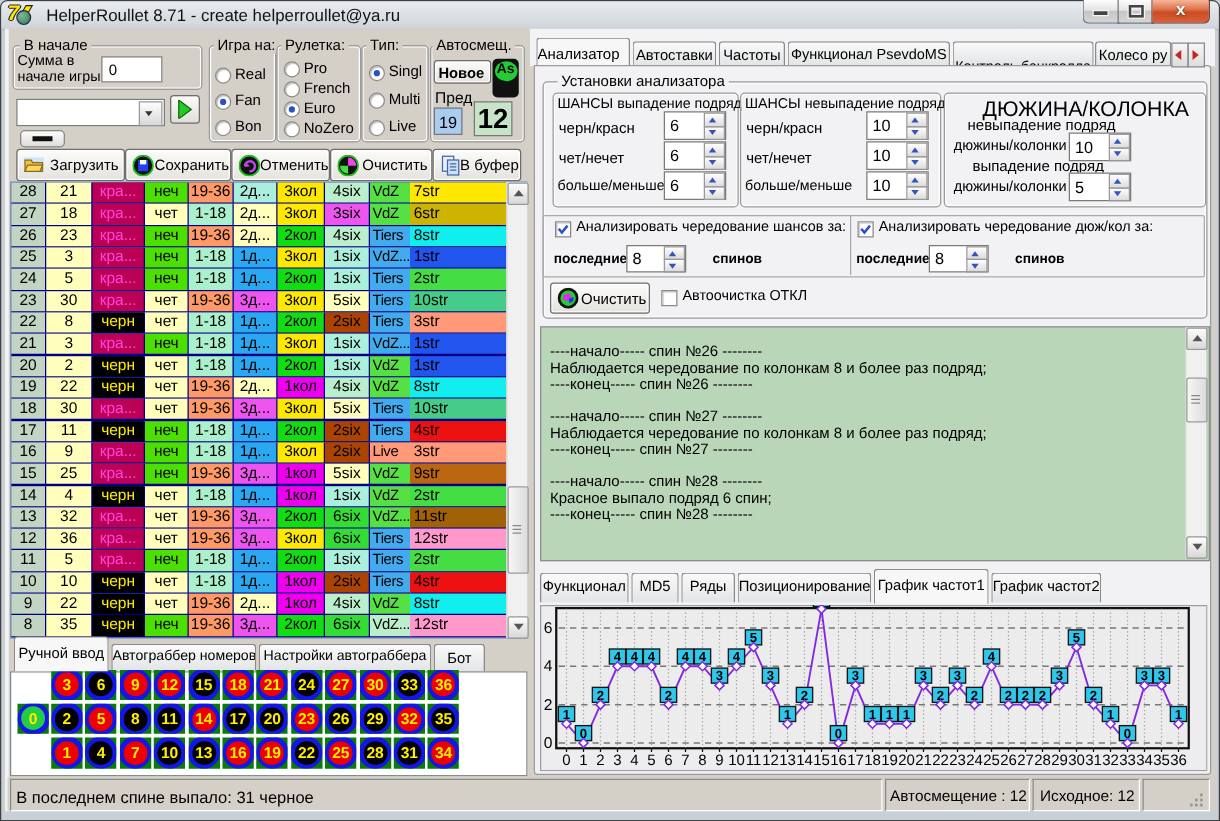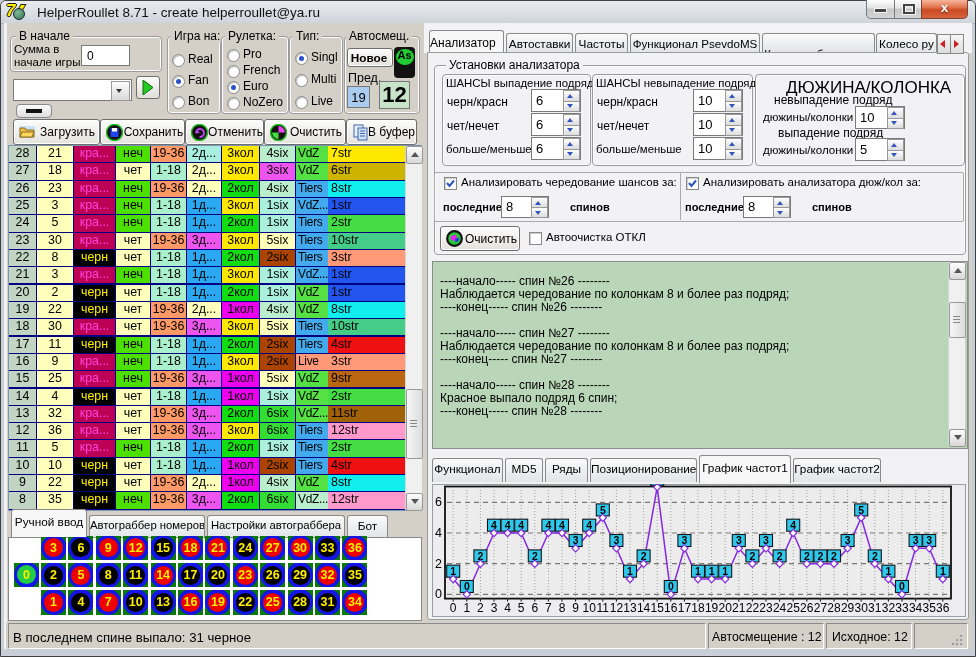--- a/index.html
+++ b/index.html
@@ -713,21 +713,21 @@
     <div style="position:absolute;right:0px;top:10.0px;width:15px;height:9.0px;background:linear-gradient(#fefefe,#dcdcdc);border:1px solid #999">
       <div class="sp-dn"></div>
     </div>
   </div>
 <div style="position:absolute;left:570px;top:201px;font-size:11px;font-weight:bold">спинов</div>
 <div style="position:absolute;left:686px;top:177px;width:11px;height:11px;background:#fff;border:1px solid #888;box-shadow:inset 1px 1px 1px #ccc">
     <svg width="11" height="11" style="position:absolute;left:0px;top:0px">
       <path d="M2 5 L4.5 8 L9 2.5" stroke="#2a52c8" stroke-width="2" fill="none"></path>
     </svg>
   </div>
-<div style="position:absolute;left:703px;top:176px;width:250px;font-size:11.5px;white-space:nowrap;">Анализировать анализатора дюж/кол за:</div>
+<div style="position:absolute;left:703px;top:176px;width:250px;font-size:11.5px;white-space:nowrap;">Анализировать чередование дюж/кол за:</div>
 <div style="position:absolute;left:685px;top:201px;font-size:11px;font-weight:bold">последние</div>
 <div style="position:absolute;left:743px;top:196px;width:46px;height:20px;background:#fff;border:1px solid #7a7a7a">
     <div style="position:absolute;left:4px;top:2.0px;font-size:13px">8</div>
     <div style="position:absolute;right:0px;top:0px;width:15px;height:9.0px;background:linear-gradient(#fefefe,#dcdcdc);border:1px solid #999">
       <div class="sp-up"></div>
     </div>
     <div style="position:absolute;right:0px;top:10.0px;width:15px;height:9.0px;background:linear-gradient(#fefefe,#dcdcdc);border:1px solid #999">
       <div class="sp-dn"></div>
     </div>
   </div>

